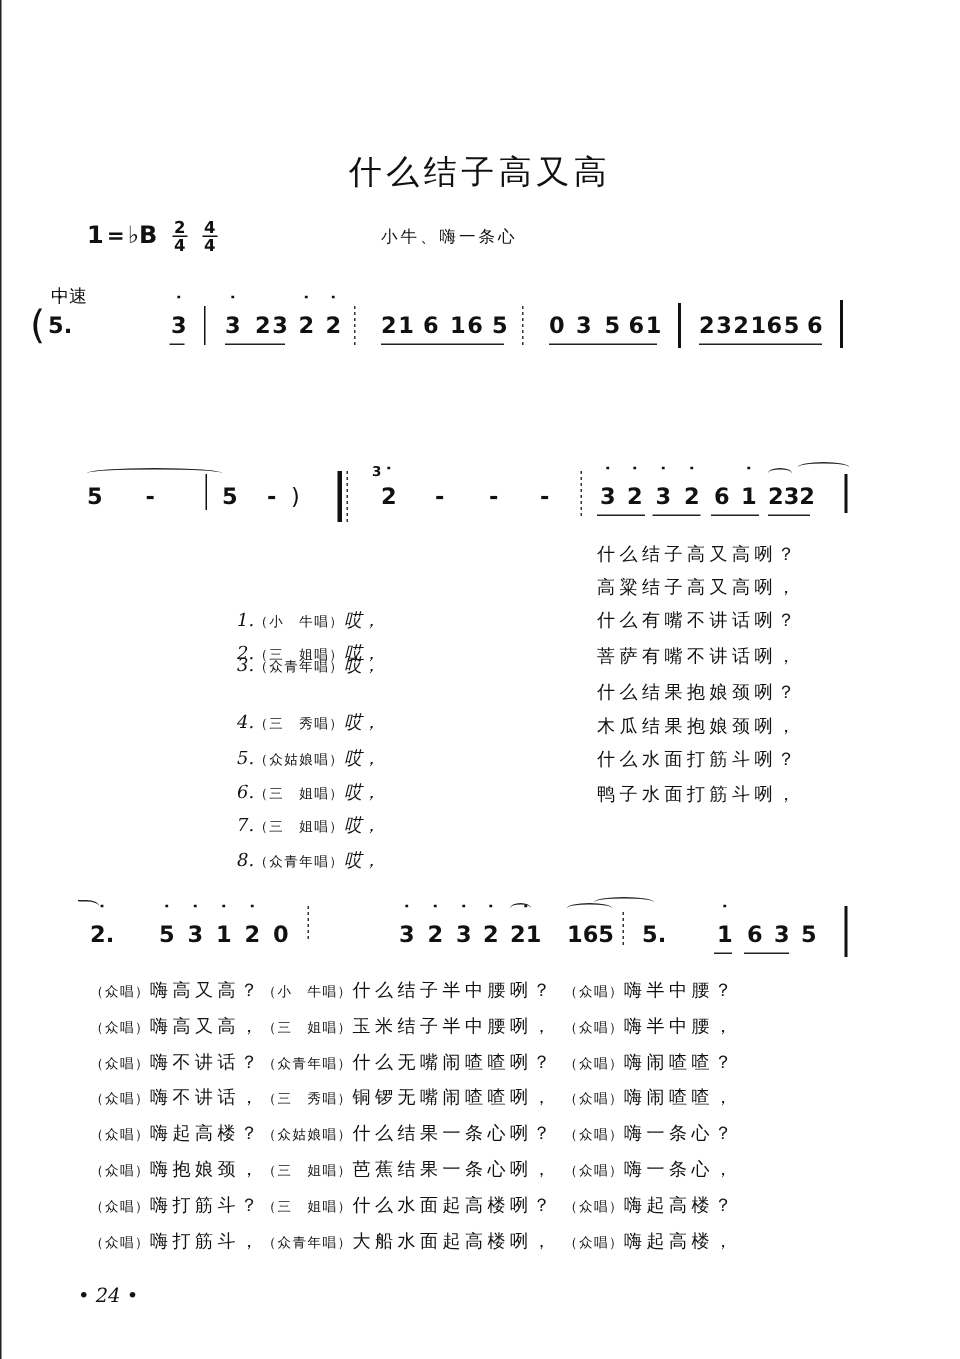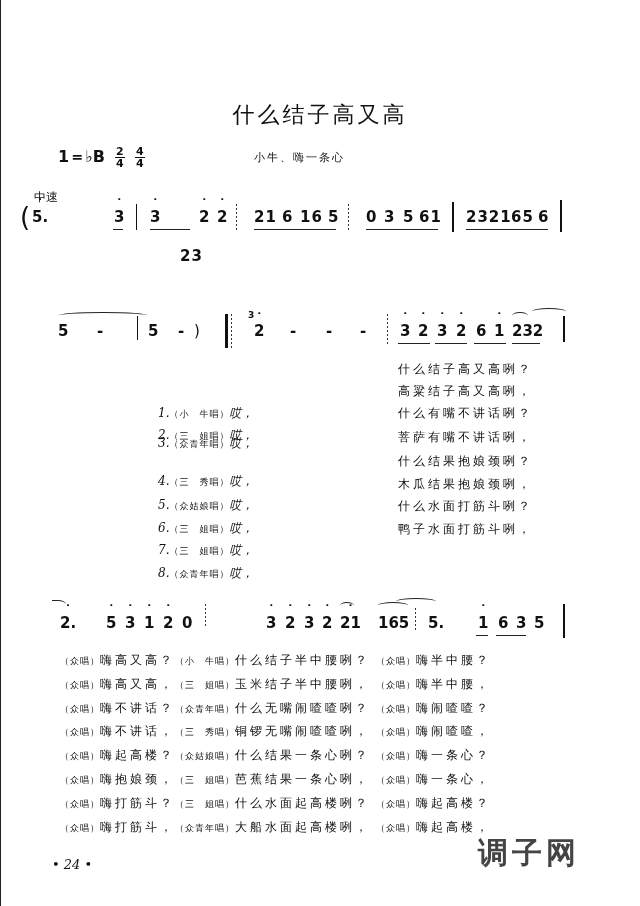--- a/index.html
+++ b/index.html
@@ -55,21 +55,21 @@
 
 <div class="tempo">中速</div>
 
 <div class="staff" style="left:0;top:208px;width:640px;height:30px;">
   <span class="bracket-open" style="left:20px;top:-6px;">(</span>
   <span class="note dot-above" style="left:32px;">5.</span>
   <span class="note dot-above" style="left:114px;">3</span>
   <div class="ul" style="left:113px;top:21px;width:10px;"></div>
   <div class="bl" style="left:136px;top:-4px;width:1px;height:26px;"></div>
   <span class="note dot-above" style="left:150px;">3</span>
-  <span class="note" style="left:180px;letter-spacing:1px;margin-top:39px;">23</span>
+  <span class="note" style="left:170px;letter-spacing:1px;">23</span>
   <div class="ul" style="left:150px;top:21px;width:40px;"></div>
   <span class="note dot-above" style="left:199px;">2</span>
   <span class="note dot-above" style="left:217px;">2</span>
   <div class="bl dash" style="left:236px;top:-4px;width:1px;height:26px;"></div>
   <span class="note" style="left:254px;letter-spacing:1px;">21</span>
   <span class="note" style="left:282px;">6</span>
   <span class="note" style="left:300px;letter-spacing:1px;">16</span>
   <span class="note" style="left:328px;">5</span>
   <div class="ul" style="left:254px;top:21px;width:82px;"></div>
   <div class="bl dash" style="left:348px;top:-4px;width:1px;height:26px;"></div>
@@ -173,14 +173,13 @@
   <div class="lyric" style="left:60px;top:723px;"><span class="small">（众唱）</span><span>嗨不讲话，</span><span class="small">（三　秀唱）</span><span>铜锣无嘴闹喳喳咧，</span><span class="small" style="margin-left:6px;">（众唱）</span><span>嗨闹喳喳，</span></div>
   <div class="lyric" style="left:60px;top:747px;"><span class="small">（众唱）</span><span>嗨起高楼？</span><span class="small">（众姑娘唱）</span><span>什么结果一条心咧？</span><span class="small" style="margin-left:6px;">（众唱）</span><span>嗨一条心？</span></div>
   <div class="lyric" style="left:60px;top:771px;"><span class="small">（众唱）</span><span>嗨抱娘颈，</span><span class="small">（三　姐唱）</span><span>芭蕉结果一条心咧，</span><span class="small" style="margin-left:6px;">（众唱）</span><span>嗨一条心，</span></div>
   <div class="lyric" style="left:60px;top:795px;"><span class="small">（众唱）</span><span>嗨打筋斗？</span><span class="small">（三　姐唱）</span><span>什么水面起高楼咧？</span><span class="small" style="margin-left:6px;">（众唱）</span><span>嗨起高楼？</span></div>
   <div class="lyric" style="left:60px;top:819px;"><span class="small">（众唱）</span><span>嗨打筋斗，</span><span class="small">（众青年唱）</span><span>大船水面起高楼咧，</span><span class="small" style="margin-left:6px;">（众唱）</span><span>嗨起高楼，</span></div>
 </div>
 
 <div class="page-num">• 24 •</div>
 
 <div class="watermark">
-  <div class="wm-cn">调子网</div>
 </div>
 
 </body></html>

